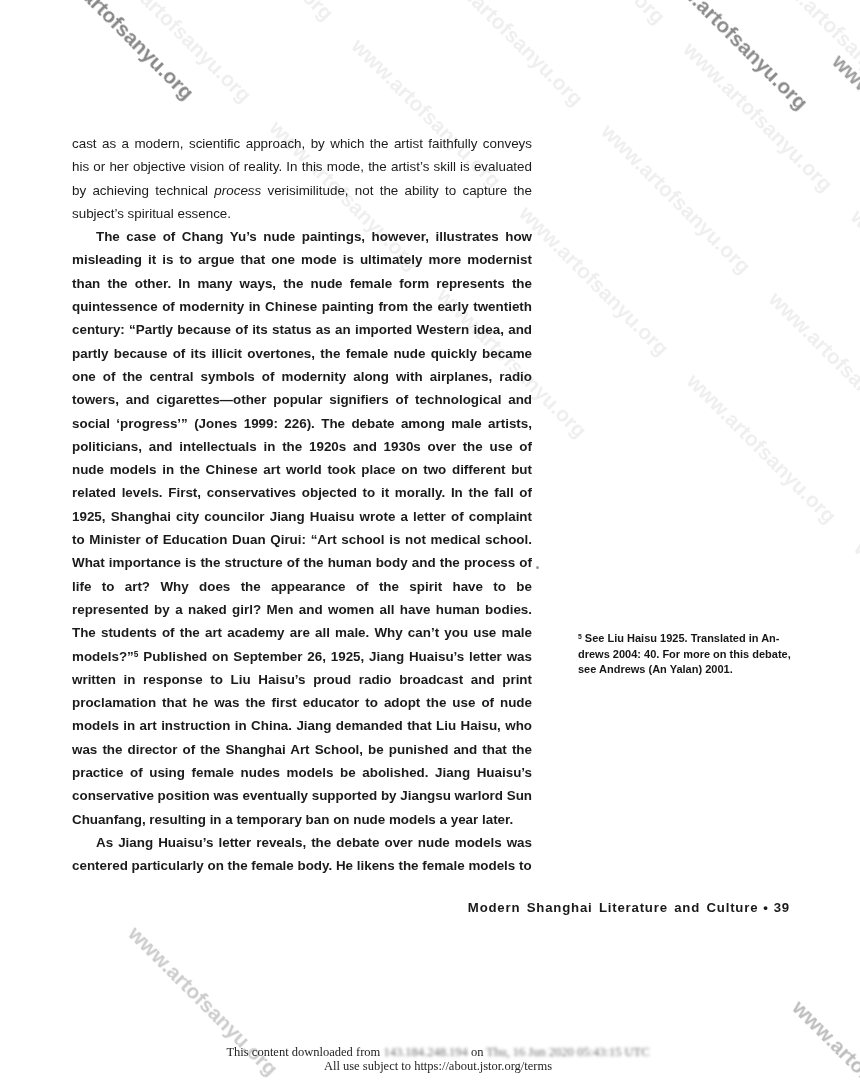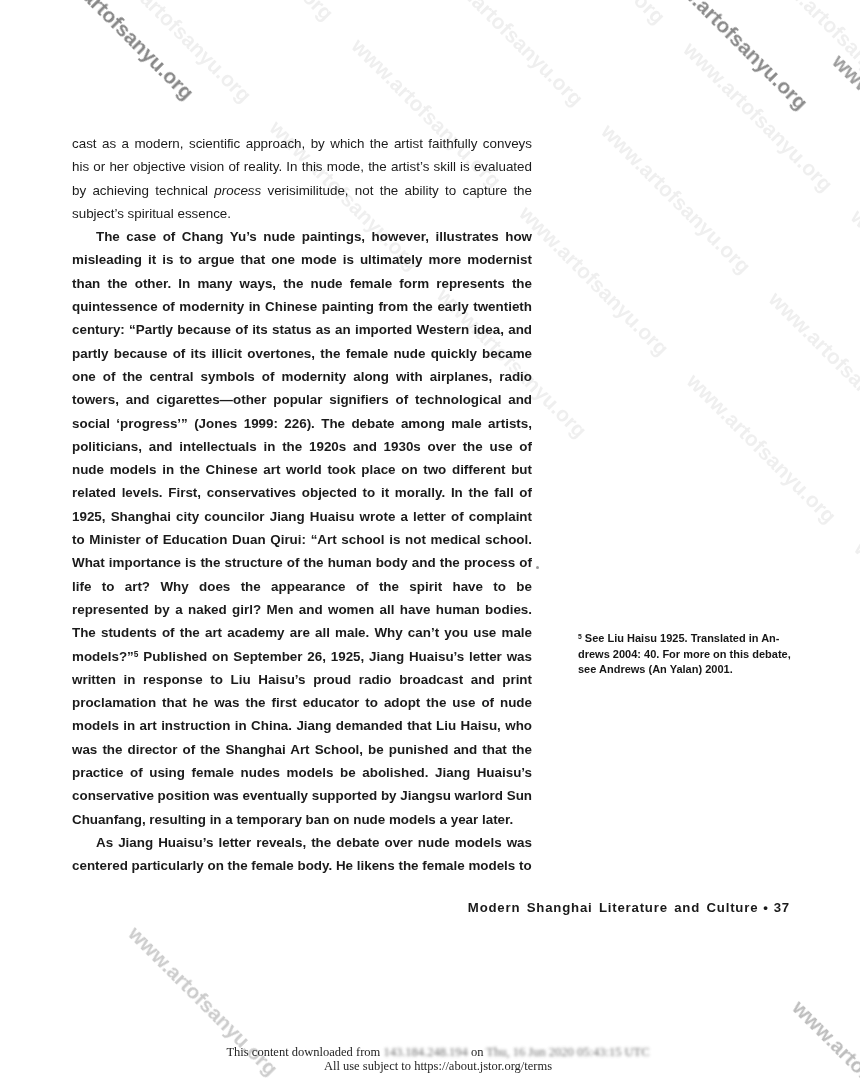--- a/index.html
+++ b/index.html
@@ -155,21 +155,21 @@
 
   <div class="footnote" id="footnote">
       <div><sup>5</sup> See Liu Haisu 1925. Translated in An-</div>
       <div>drews 2004: 40. For more on this debate,</div>
       <div>see Andrews (An Yalan) 2001.</div>
     </div>
 
   <div class="speck"></div>
 
   <div class="journal-footer">
-    <span>Modern Shanghai Literature and Culture</span><span class="sep">•</span><span>37</span>
+    <span>Modern Shanghai Literature and Culture</span><span class="sep">•</span><span>39</span>
   </div>
 
   <div class="jstor">
     <div>
       <span>This content downloaded from</span>
       <span class="redact">143.184.248.194</span>
       <span>on</span>
       <span class="redact">Thu, 16 Jun 2020 05:43:15 UTC</span>
     </div>
     <div>All use subject to https://about.jstor.org/terms</div>

